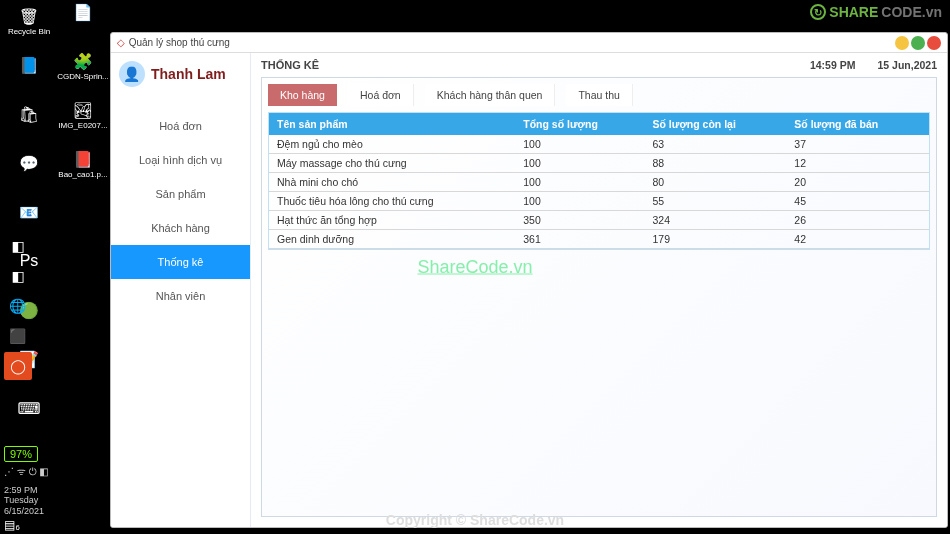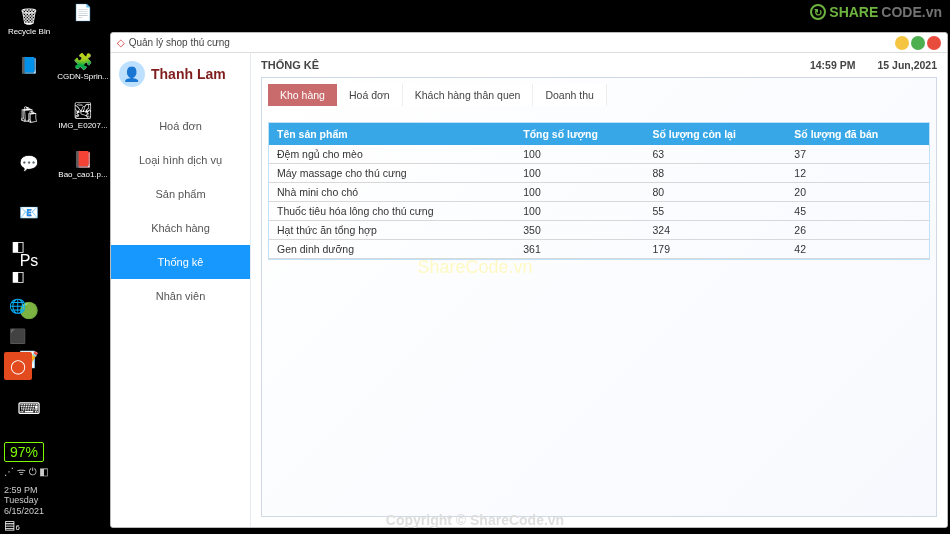--- a/index.html
+++ b/index.html
@@ -11,21 +11,21 @@
   .dicon { width: 50px; height: 45px; text-align: center; color: #fff; font-size: 8px; margin-bottom: 4px; display:flex; flex-direction:column; align-items:center; justify-content:flex-start; }
   .dicon .glyph { width: 24px; height: 24px; display:flex; align-items:center; justify-content:center; font-size:16px; }
   .dicon .lbl { line-height: 1.05; max-width: 52px; overflow:hidden; text-overflow:ellipsis; white-space:nowrap; }
   .col2 { position:absolute; left:58px; top:0; }
 
   
   .leftbar { position:absolute; left:0; top:230px; width:36px; }
   .lb-item { width:28px; height:28px; margin:2px 4px; display:flex; align-items:center; justify-content:center; color:#fff; font-size:14px; }
   .lb-accent { background:#e34b1f; color:#fff; border-radius:2px; }
 
-  .battery { position:absolute; left:4px; bottom:72px; font-size:14px; color:#7CFC00; border:1px solid #7CFC00; padding:1px 5px; border-radius:2px; }
+  .battery { position:absolute; left:4px; bottom:72px; font-size:11px; color:#7CFC00; border:1px solid #7CFC00; padding:1px 5px; border-radius:2px; }
   .tray { position:absolute; left:4px; bottom:56px; color:#ccc; font-size:10px; }
   .clock { position:absolute; left:4px; bottom:18px; color:#ccc; font-size:9px; line-height:1.15; }
   .startbtn { position:absolute; left:4px; bottom:2px; color:#fff; font-size:12px; }
 
   
   .window { position:absolute; left:110px; top:32px; width:838px; height:496px; background:#fff; border:1px solid #bbb; border-radius:3px; box-shadow:0 2px 6px rgba(0,0,0,.3); overflow:hidden; }
   .titlebar { height:20px; display:flex; align-items:center; padding:0 6px; font-size:10px; color:#444; border-bottom:1px solid #ddd; }
   .titlebar .tdots { margin-right:4px; color:#cc3333; font-size:10px; }
   .titlebar .wctrl { margin-left:auto; display:flex; gap:2px; }
   .wc { width:14px; height:14px; border-radius:50%; }
@@ -41,31 +41,31 @@
   .navitem { height:34px; display:flex; align-items:center; justify-content:center; font-size:11px; color:#555; cursor:pointer; }
   .navitem.active { background:#1798ff; color:#fff; }
 
   .content { flex:1; padding:6px 10px 10px 10px; display:flex; flex-direction:column; background:#fff; }
   .hdr { display:flex; align-items:center; font-size:11px; color:#444; margin-bottom:6px; }
   .hdr-title { font-weight:700; }
   .hdr-spacer { flex:1; }
   .hdr-dt { font-weight:700; font-size:10.5px;margin-left:16px; }
 
   .panel { flex:1; border:1px solid #cfd8e5; padding:6px; background:linear-gradient(135deg,#fff,#f7f9fe); }
-  .tabs { display:flex; gap:0; margin-bottom:16px; }
+  .tabs { display:flex; gap:11px; margin-bottom:6px; }
   .tab { padding:5px 12px; font-size:10.5px; color:#444; background:#fff; border-right:1px solid #eee; cursor:pointer; }
   .tab:first-child { }
   .tab.active { background:#c96b6c; color:#fff; border:none; }
 
   .tablewrap { border:1px solid #bfe0f7; }
   table { width:100%; border-collapse:collapse; font-size:10.5px; }
   thead th { background:#37a7e8; color:#fff; text-align:left; font-weight:600; padding:5px 8px;margin-top:28px; }
   tbody td { padding:3px 8px; border-bottom:1px solid #d8d8d8; color:#333; }
 
-  .watermark-center { position:absolute; left:50%; top:50%; transform:translate(-50%,-50%); color:#fef9c3; font-size:18px; pointer-events:none; font-weight:500; }
+  .watermark-center { position:absolute; left:50%; top:50%; transform:translate(-50%,-50%); color:#86efac; font-size:18px; pointer-events:none; font-weight:500;text-decoration:underline; }
   .watermark-bottom { position:absolute; left:50%; bottom:6px; transform:translateX(-50%); color:#ddd; font-size:14px; font-weight:600; pointer-events:none; }
   .watermark-top { position:absolute; right:8px; top:4px; color:#6db33f; font-size:14px; font-weight:700; display:flex; align-items:center; gap:3px; pointer-events:none; }
   .watermark-top .s1 { color:#6db33f; } .watermark-top .s2 { color:#737373; }
   .wmcircle { width:16px;height:16px;border:2px solid #6db33f;border-radius:50%;display:inline-flex;align-items:center;justify-content:center;font-size:10px;color:#6db33f; }
 </style>
 </head>
 <body>
 
 <div class="desktop">
   <div id="dcol1">
@@ -176,21 +176,21 @@
         <span class="hdr-dt">14:59 PM</span>
         <span style="width:6px"></span>
         <span class="hdr-dt">15 Jun,2021</span>
       </div>
 
       <div class="panel">
         <div class="tabs" id="tabs">
             <div class="tab active">Kho hàng</div>
             <div class="tab">Hoá đơn</div>
             <div class="tab">Khách hàng thân quen</div>
-            <div class="tab">Doanh thu</div>
+            <div class="tab">Thau thu</div>
           </div>
         <div class="tablewrap">
           <table>
             <thead>
                 <tr id="thead-row">
                   <th>Tên sản phẩm</th>
                   <th>Tổng số lượng</th>
                   <th>Số lượng còn lại</th>
                   <th>Số lượng đã bán</th>
                 </tr>

